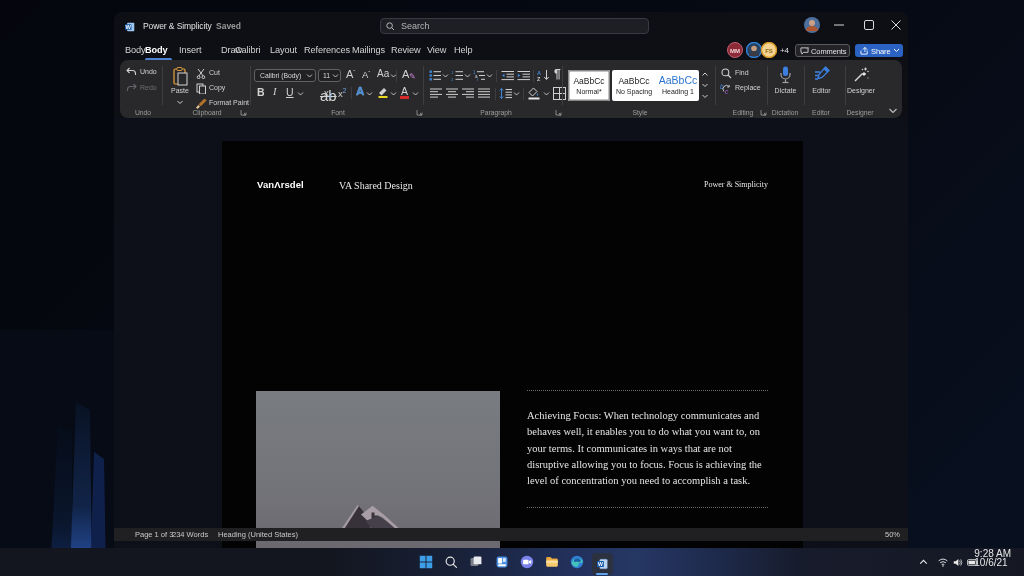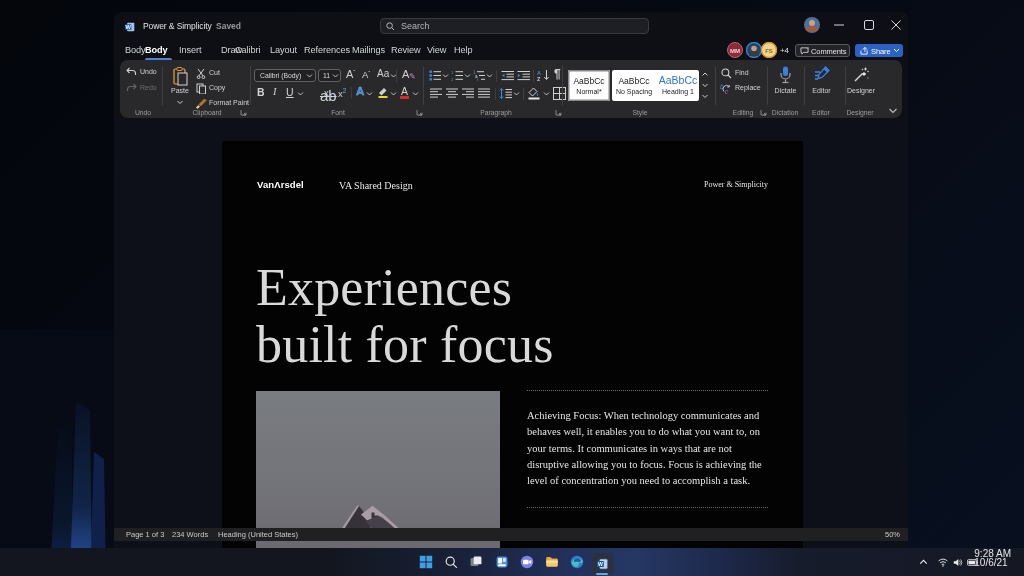--- a/index.html
+++ b/index.html
@@ -449,41 +449,40 @@
       </svg>
   </div>
 
   <div id="canvas">
     <div id="page">
       <div id="docheader">
         <span class="logo">VanΛrsdel</span>
         <span class="hdr-mid">VA Shared Design</span>
         <span class="hdr-right">Power &amp; Simplicity</span>
       </div>
-      <div id="headline">Experiences<br>built for focus</div>
       <div id="photo">
         <svg width="244" height="170" style="position:absolute;left:0;top:0">
           <polygon points="84,140 101.5,114 104.5,116.5 88,140" fill="#a299a1"></polygon>
           <polygon points="87,140 103,115 116,131.5 113,140" fill="#37323a"></polygon>
           <polygon points="105,123.5 116.6,114.8 127.4,123.4 116,134" fill="#a89ea6"></polygon>
           <path d="M115.5,121.5 h3 v3 h3.5 v2.8 h-6.5 z" fill="#3a333b"></path>
           <polygon points="122.5,124.4 144,140 118,140 109.5,130" fill="#454049"></polygon>
           <polygon points="126.6,122.6 144.5,138.8 142,140 124.4,124.6" fill="#a89da4"></polygon>
         </svg>
       </div>
       <div id="rightcol">
         <div class="dotline"></div>
         <div id="paratext">Achieving Focus: When technology communicates and<br>behaves well, it enables you to do what you want to, on<br>your terms. It communicates in ways that are not<br>disruptive allowing you to focus. Focus is achieving the<br>level of concentration you need to accomplish a task.</div>
         <div class="dotline" style="margin-top:18px"></div>
       </div>
     </div>
   </div>
 
   <div id="statusbar">
-    <span style="left:12px">Page 1 of 3</span>
+    <span style="left:21px">Page 1 of 3</span>
     <span style="left:58px">234 Words</span>
     <span style="left:104px">Heading (United States)</span>
     <span style="left:771px">50%</span>
   </div>
 </div>
 
 <div id="taskbar">
 
   <div class="abs" style="left:592px;top:5px;width:21px;height:22px;background:#2c3140;border-radius:4px"></div>
   <div class="abs" style="left:596px;top:24.5px;width:12px;height:2.2px;background:#5fa4e8;border-radius:2px"></div>

